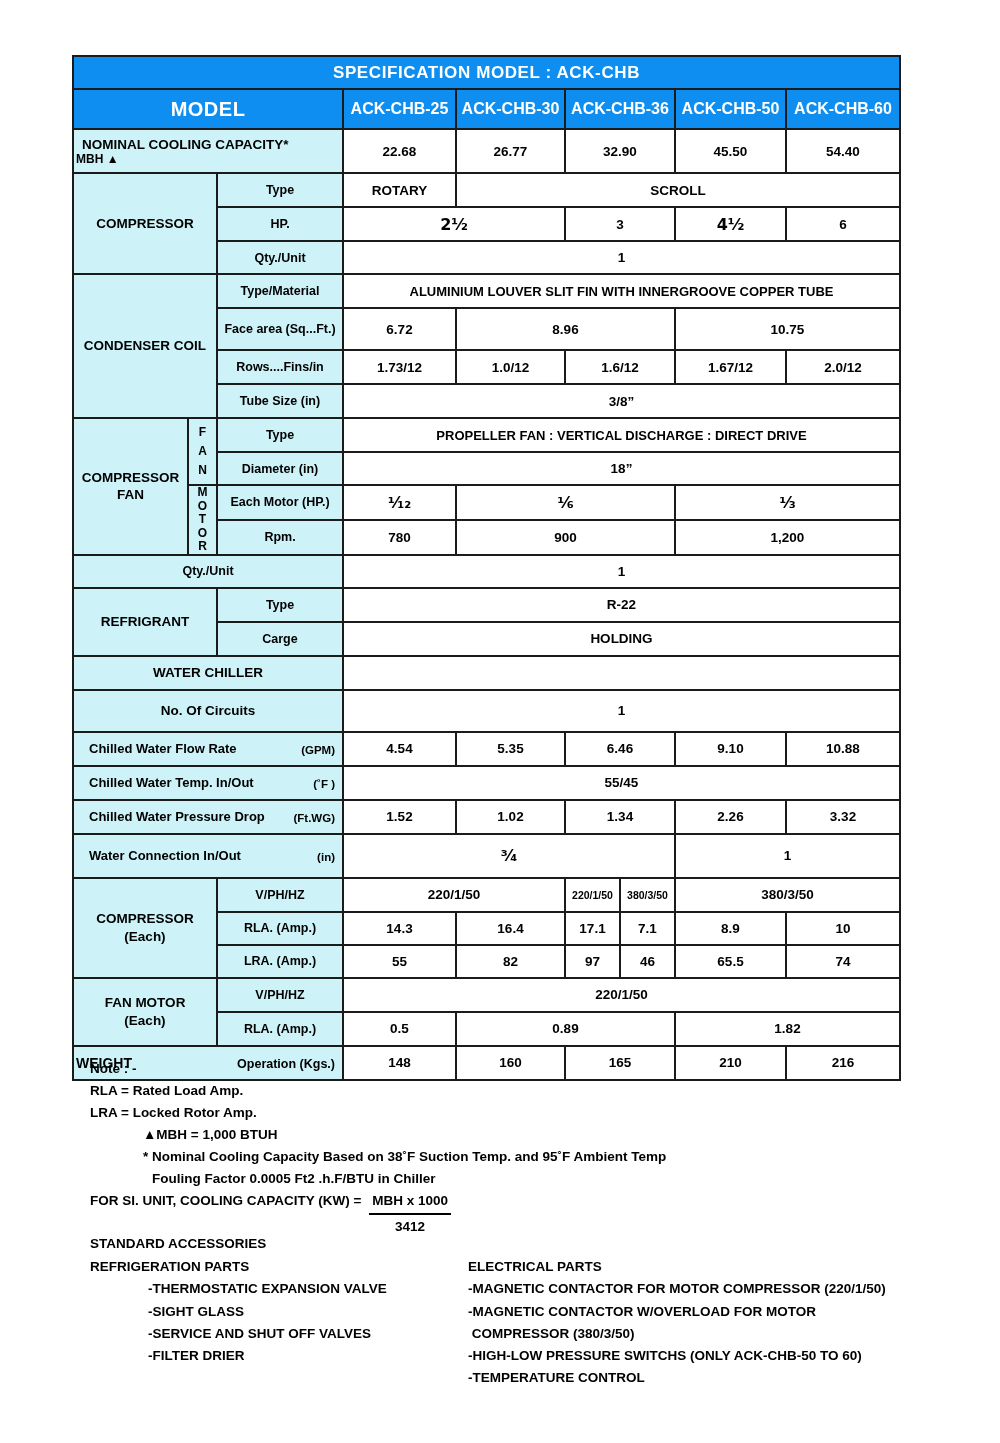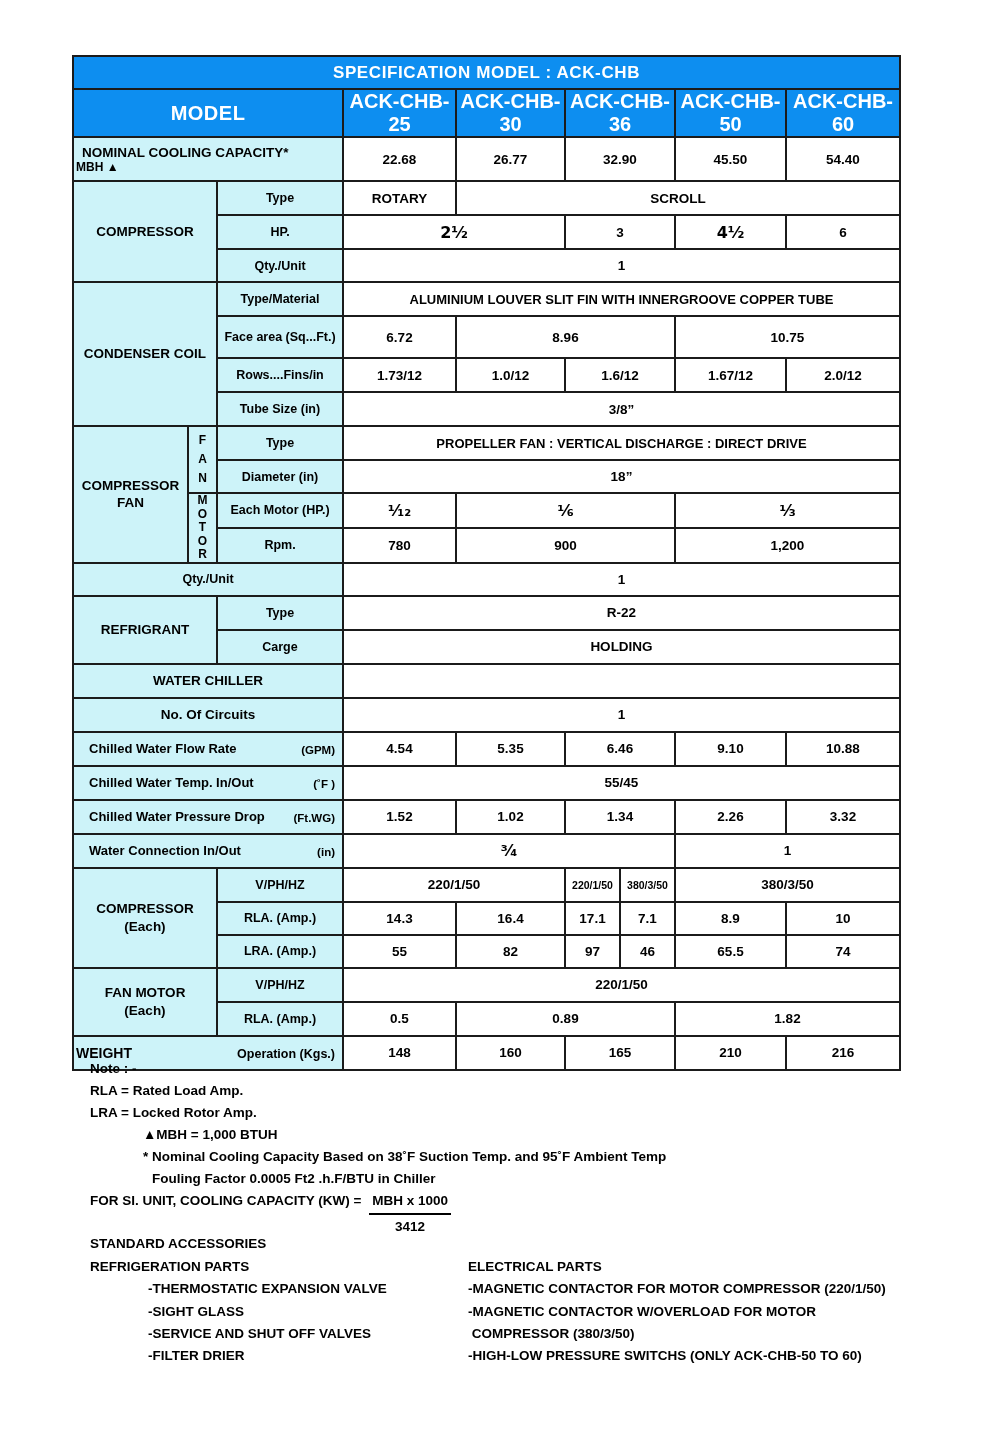--- a/index.html
+++ b/index.html
@@ -7,21 +7,21 @@
         font-family:"Liberation Sans",sans-serif;color:#000;}
   
   table.spec{position:absolute;left:72px;top:55px;width:827px;
              border-collapse:collapse;table-layout:fixed;}
   table.spec td{border:2px solid #1b1b1b;text-align:center;vertical-align:middle;
                 font-weight:bold;padding:0 2px;overflow:hidden;}
   .blue{background:#0d8ef0;color:#ffffff;}
   .cyan{background:#cdf3f9;}
   .title-cell{font-size:17px;letter-spacing:.6px;}
   .model-label{font-size:20px;letter-spacing:.5px;}
-  .model-name{font-size:20px;margin-left:20px;}
+  .model-name{font-size:16px;margin-left:20px;}
   .sect{text-align:left;padding-left:7px;font-size:13.5px;line-height:1.3;}
   .sub{font-size:12.5px;}
   .val{font-size:13.5px;}
   .frac{font-family:"DejaVu Sans",sans-serif;font-size:16px;}
   .halfsmall{font-size:10.5px;padding:0;}
   .nom-l1{text-align:left;padding-left:6px;font-size:13.5px;}
   .nom-l2{text-align:left;padding-right:36px;font-size:12px;}
   .vert{padding:0;}
   .vert .stack{width:11px;margin:0 auto;font-size:12px;text-align:center;}
   .vfan .stack{line-height:19px;}
@@ -177,21 +177,21 @@
 <tr style="height:34px">
   <td class="cyan sub">Carge</td>
   <td colspan="6" class="val">HOLDING</td>
 </tr>
 
 <tr style="height:34px">
   <td colspan="3" class="cyan sect">WATER CHILLER</td>
   <td colspan="6"></td>
 </tr>
 
-<tr style="height:34px">
+<tr style="height:42px">
   <td colspan="3" class="cyan sect">No. Of Circuits</td>
   <td colspan="6" class="val">1</td>
 </tr>
 
 <tr style="height:34px">
   <td colspan="3" class="cyan">
     <div class="flexlab">
               <span class="lab">Chilled Water Flow Rate</span>
               <span class="unit">(GPM)</span>
             </div>
@@ -220,21 +220,21 @@
               <span class="unit">(Ft.WG)</span>
             </div>
   </td>
   <td class="val">1.52</td>
   <td class="val">1.02</td>
   <td colspan="2" class="val">1.34</td>
   <td class="val">2.26</td>
   <td class="val">3.32</td>
 </tr>
 
-<tr style="height:34px">
+<tr style="height:44px">
   <td colspan="3" class="cyan">
     <div class="flexlab">
               <span class="lab">Water Connection In/Out</span>
               <span class="unit">(in)</span>
             </div>
   </td>
   <td colspan="4" class="frac">³⁄₄</td>
   <td colspan="2" class="val">1</td>
 </tr>
 
@@ -326,17 +326,18 @@
       <div>-FILTER DRIER</div>
     </div>
   </div>
   <div class="acc-col-right">
     <div>ELECTRICAL PARTS</div>
     <div class="acc-items">
       <div>-MAGNETIC CONTACTOR FOR MOTOR COMPRESSOR (220/1/50)</div>
       <div>-MAGNETIC CONTACTOR W/OVERLOAD FOR MOTOR</div>
       <div> COMPRESSOR (380/3/50)</div>
       <div>-HIGH-LOW PRESSURE SWITCHS (ONLY ACK-CHB-50 TO 60)</div>
+      <div>-TEMPERATURE CONTROL</div>
     </div>
   </div>
 </div>
 
 </div>
 
 </body></html>

